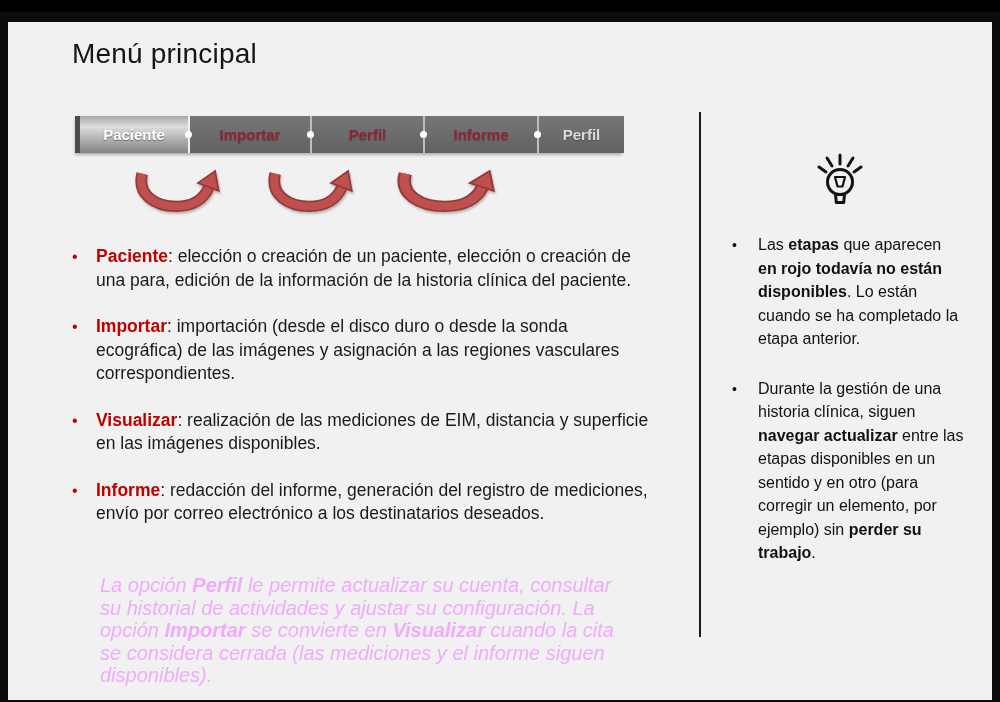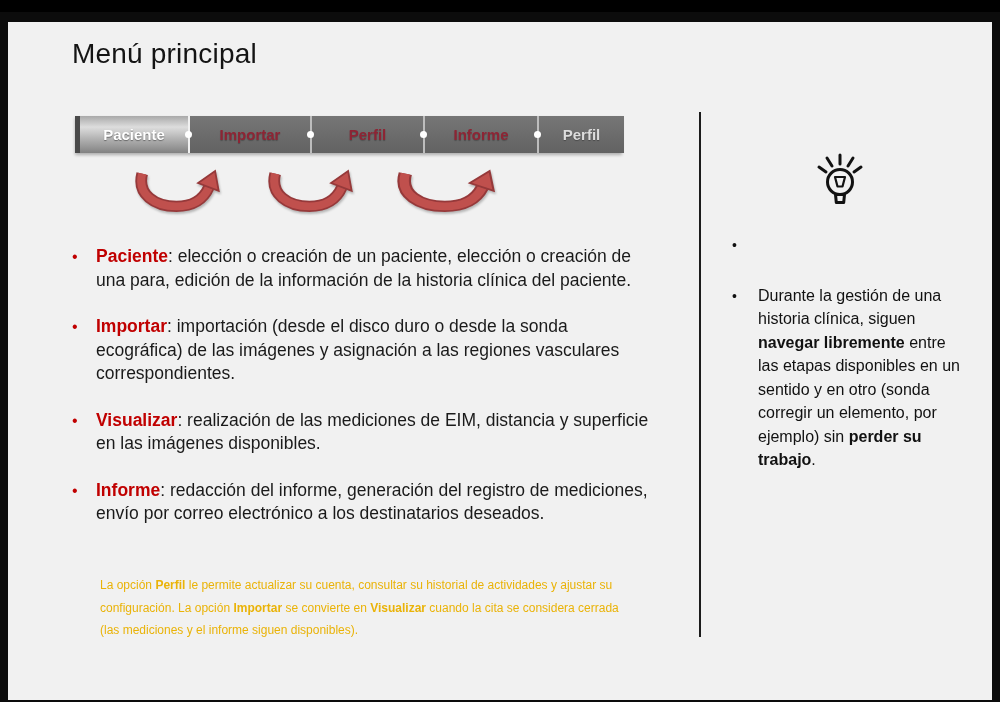--- a/index.html
+++ b/index.html
@@ -52,21 +52,21 @@
 
   
   .bullets {position:absolute; left:72px; top:233px; width:578px;}
   .bullet {display:flex; margin-bottom:23px; font-size:17.5px; line-height:23.5px; color:#1a1a1a;}
   .bullet .marker {flex:none; width:24px; color:#c00000; font-size:16px;}
   .b {font-weight:700;}
   .r {color:#c00000;}
 
   .note {
     position:absolute; left:100px; top:562px; width:528px;
-    font-size:12px; line-height:22.5px; color:#eab308;
+    font-size:20px; line-height:22.5px; color:#f0abfc;font-style:italic;
   }
 
   
   .divider {position:absolute; left:699px; top:100px; width:2px; height:525px; background:#1c1c1c;}
   .bulb {position:absolute; left:816px; top:136px; width:48px; height:62px;}
   .bulb svg {width:100%; height:100%; display:block;}
   .tips {position:absolute; left:732px; top:221px; width:232px;}
   .tip {display:flex; margin-bottom:26px; font-size:16px; line-height:23.5px; color:#111;}
   .tip .marker {flex:none; width:26px; color:#111; font-size:14px; padding-top:1px;}
 </style>
@@ -165,19 +165,20 @@
         <circle cx="24" cy="34" r="12.5" stroke-width="3"></circle>
         <path d="M19,29 h10 l-2.5,9.5 h-5 z" stroke-width="2.2" stroke-linejoin="round"></path>
         <path d="M19.5,46.5 h9 l-0.8,8 h-7.4 z" stroke-width="3" stroke-linejoin="round"></path>
       </g>
     </svg>
   </div>
 
   <div class="tips">
     <div class="tip">
       <span class="marker">•</span>
+      <span class="txt"><span>Las </span><span class="b">etapas</span><span> que aparecen </span><span class="b">en rojo todavía no están disponibles</span><span>. Lo están cuando se ha completado la etapa anterior.</span></span>
     </div>
     <div class="tip">
       <span class="marker">•</span>
-      <span class="txt"><span>Durante la gestión de una historia clínica, siguen </span><span class="b">navegar libremente</span><span> entre las etapas disponibles en un sentido y en otro (sonda corregir un elemento, por ejemplo) sin </span><span class="b">perder su trabajo</span><span>.</span></span>
+      <span class="txt"><span>Durante la gestión de una historia clínica, siguen </span><span class="b">navegar actualizar</span><span> entre las etapas disponibles en un sentido y en otro (para corregir un elemento, por ejemplo) sin </span><span class="b">perder su trabajo</span><span>.</span></span>
     </div>
   </div>
 </div>
 
 </body></html>

